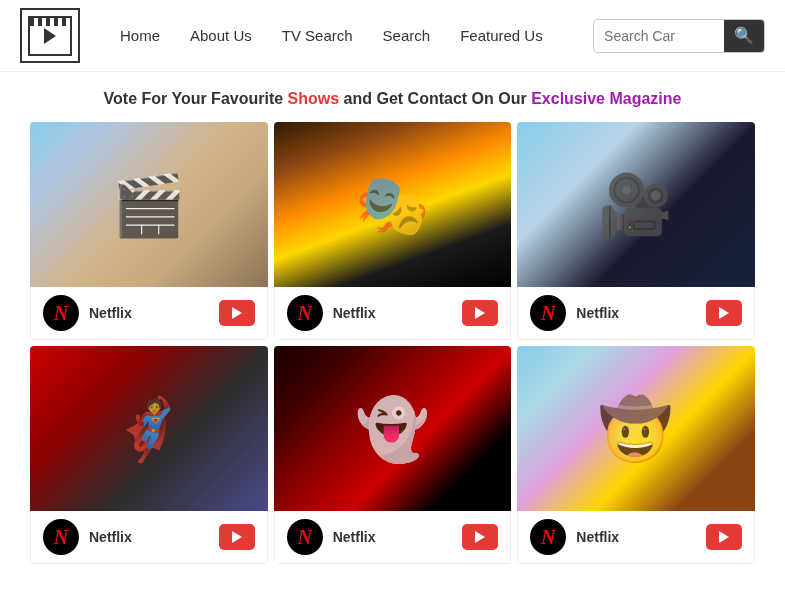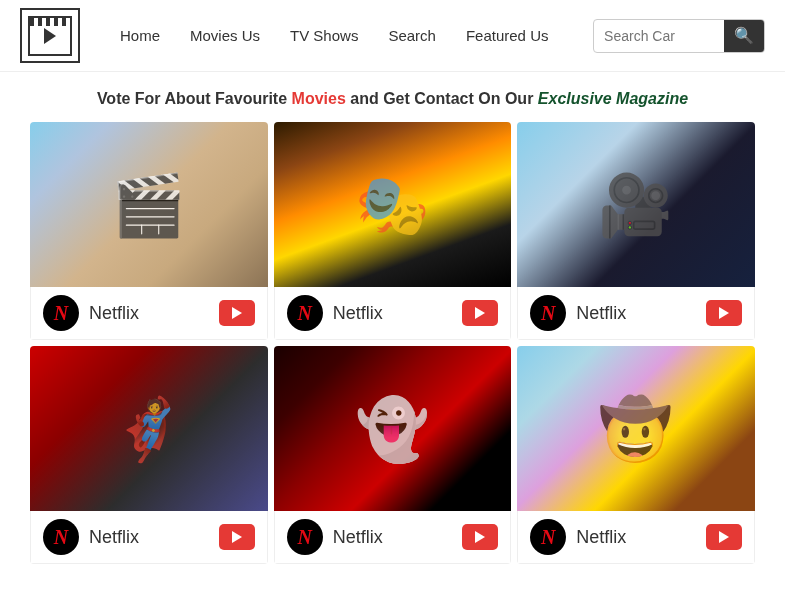--- a/index.html
+++ b/index.html
@@ -91,21 +91,21 @@
 
     
     .banner {
       text-align: center;
       padding: 18px 20px 14px;
       font-size: 16px;
       font-weight: 600;
       color: #333;
     }
     .banner .shows { color: #e53935; }
-    .banner .magazine { color: #14532d; font-style: italic; }
+    .banner .magazine { color: #a21caf; }
 
     
     .grid {
       display: grid;
       grid-template-columns: repeat(3, 1fr);
       gap: 6px;
       padding: 0 30px 20px;
     }
     .card {
       position: relative;
@@ -220,22 +220,22 @@
       display: flex;
       align-items: center;
       justify-content: center;
       color: #e50914;
       font-weight: bold;
       font-size: 20px;
       font-style: italic;
       font-family: Georgia, serif;
     }
     .channel-name {
-      font-size: 18px;
-      font-weight: 400;
+      font-size: 14px;
+      font-weight: 700;
       color: #333;
     }
     .yt-button {
       width: 36px;
       height: 26px;
       background: #e53935;
       border-radius: 5px;
       display: flex;
       align-items: center;
       justify-content: center;
@@ -251,35 +251,35 @@
 <body>
 
 <header>
   <div class="logo">
     <div class="logo-inner">
       <div class="logo-stripe"></div>
     </div>
   </div>
   <nav>
     <a href="#">Home</a>
-    <a href="#">Movies Us</a>
-    <a href="#">TV Shows</a>
+    <a href="#">About Us</a>
+    <a href="#">TV Search</a>
     <a href="#">Search</a>
     <a href="#">Featured Us</a>
   </nav>
   <div class="search-box">
     <input type="text" placeholder="Search Car" style="">
     <button class="search-box-button">
       <span class="search-icon-svg">🔍</span>
     </button>
   </div>
 </header>
 
 <div class="banner">
-  <span>Vote For About Favourite </span><span class="shows">Movies</span><span> and Get Contact On Our </span><span class="magazine">Exclusive Magazine</span>
+  <span>Vote For Your Favourite </span><span class="shows">Shows</span><span> and Get Contact On Our </span><span class="magazine">Exclusive Magazine</span>
 </div>
 
 <div class="grid">
 
   <div class="card">
     <div class="card-img-1"></div>
     <div class="card-footer">
       <div class="card-footer-left">
         <div class="netflix-logo">N</div>
         <span class="channel-name">Netflix</span>

